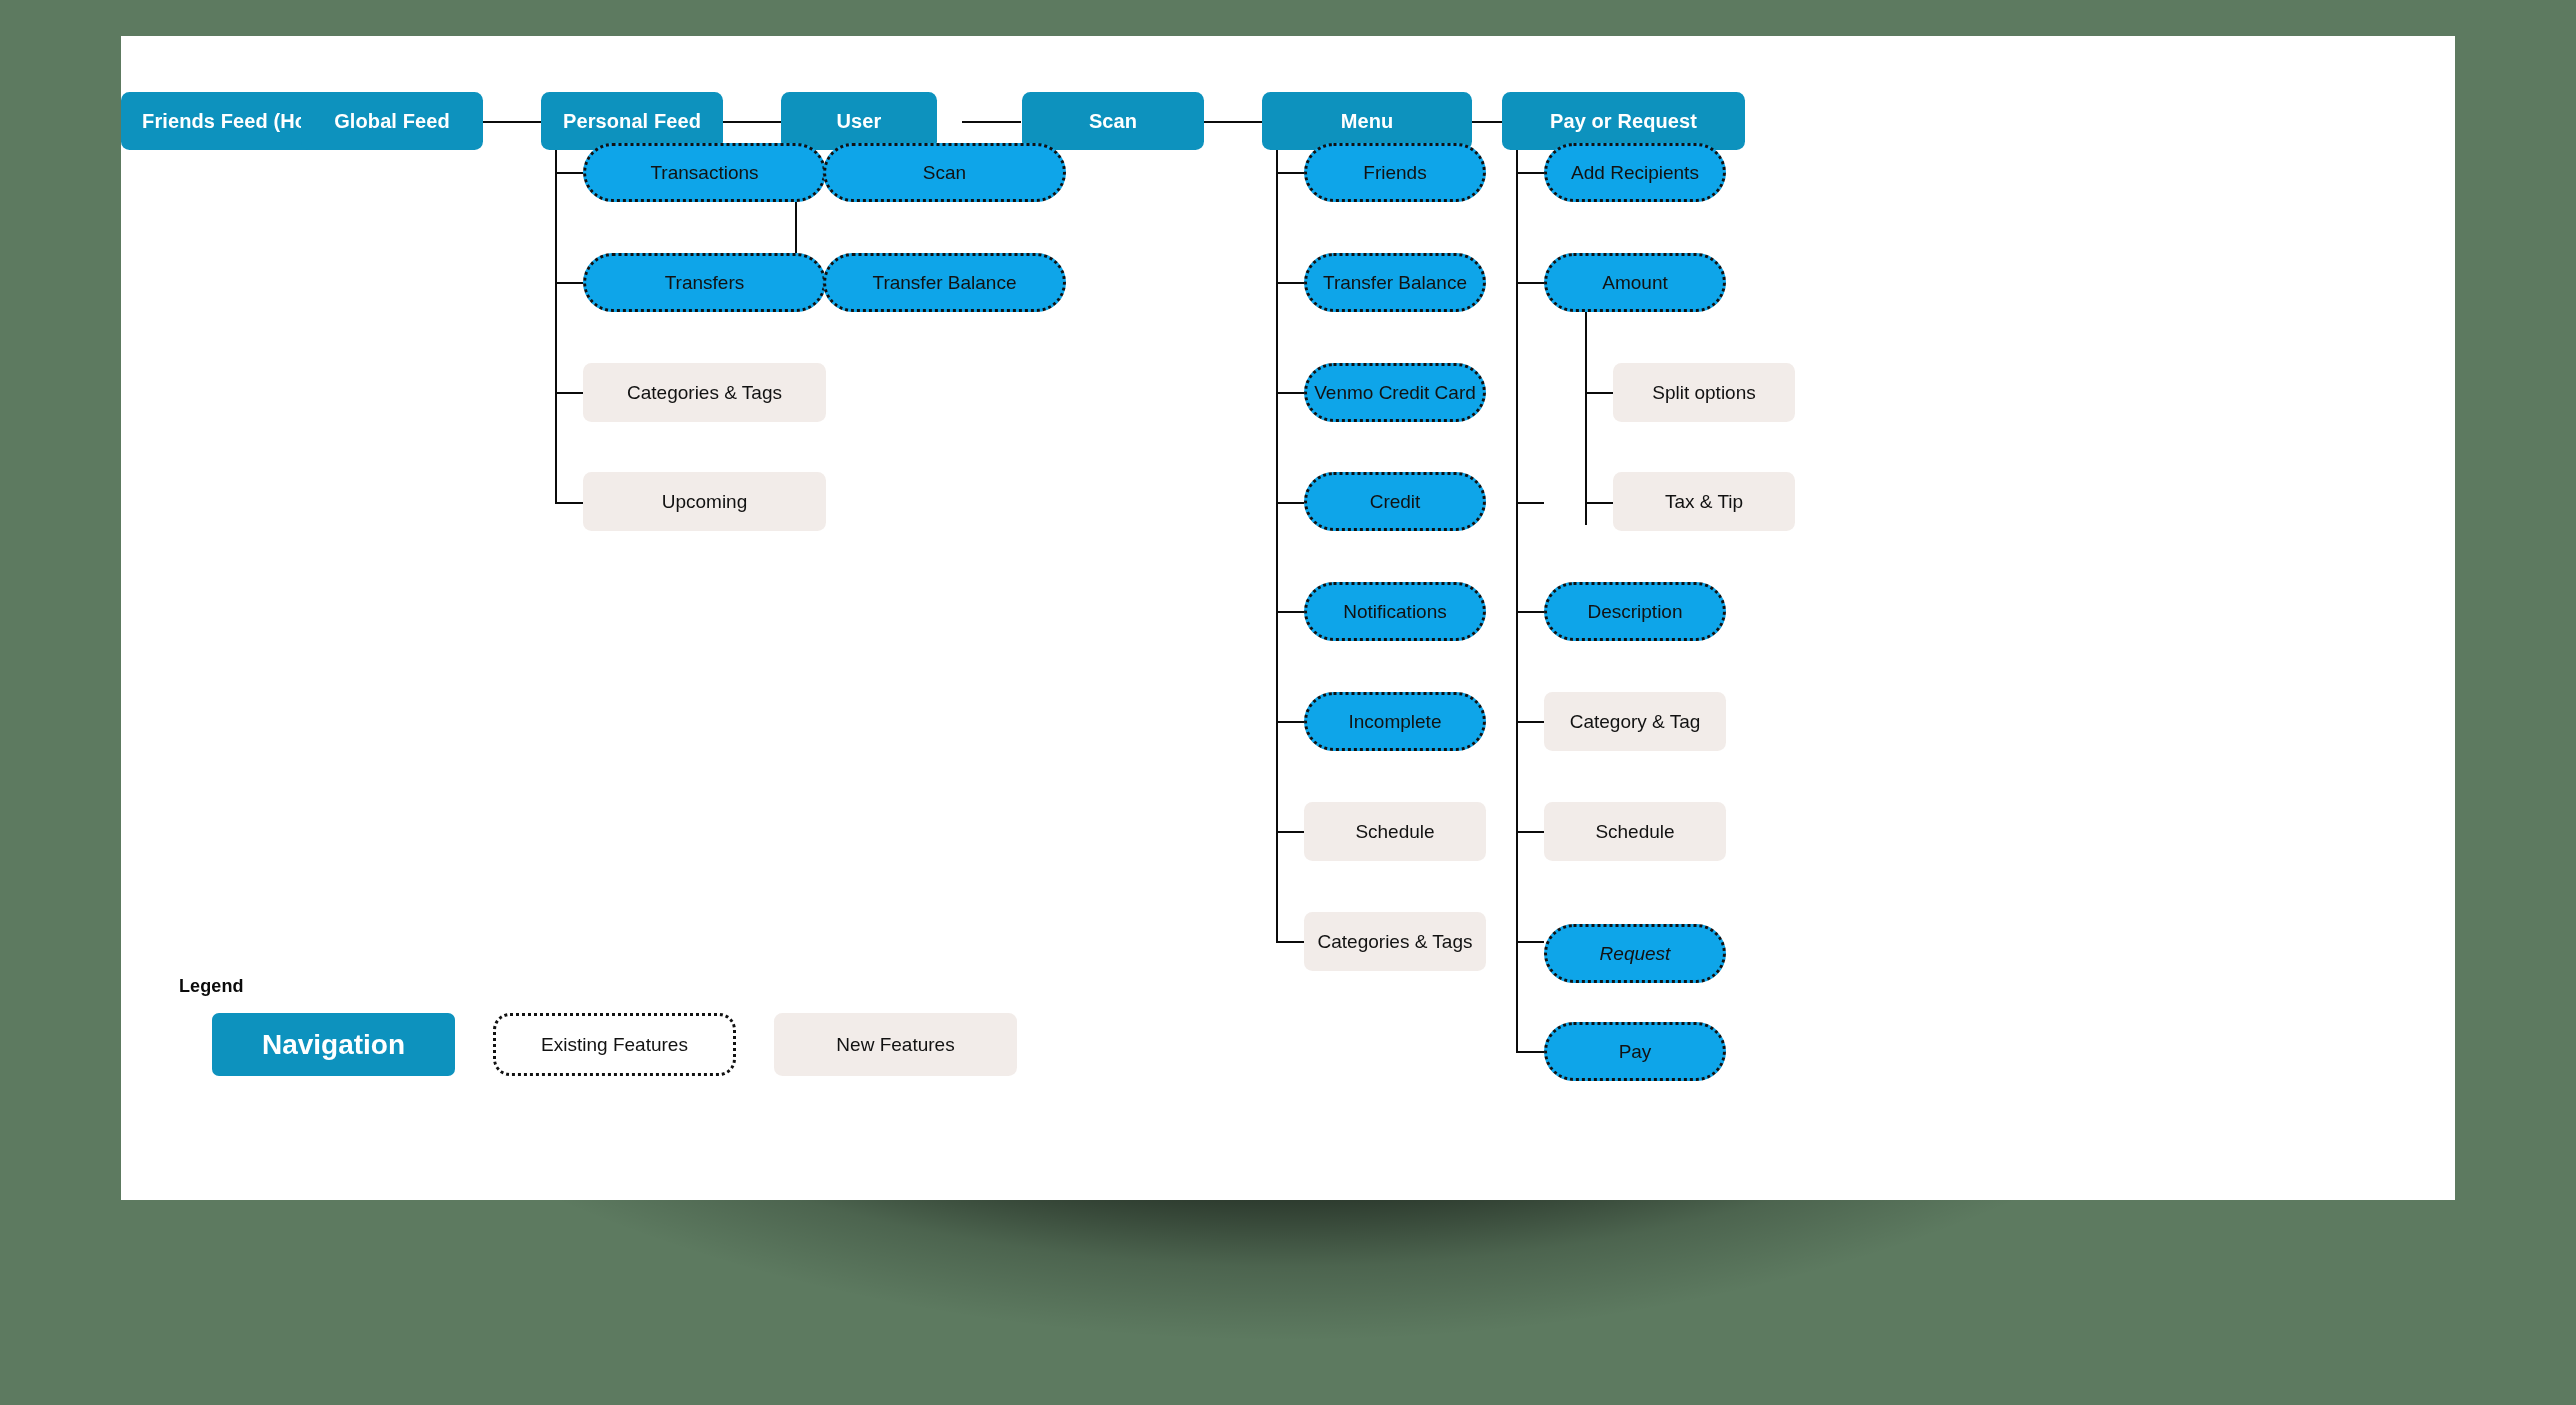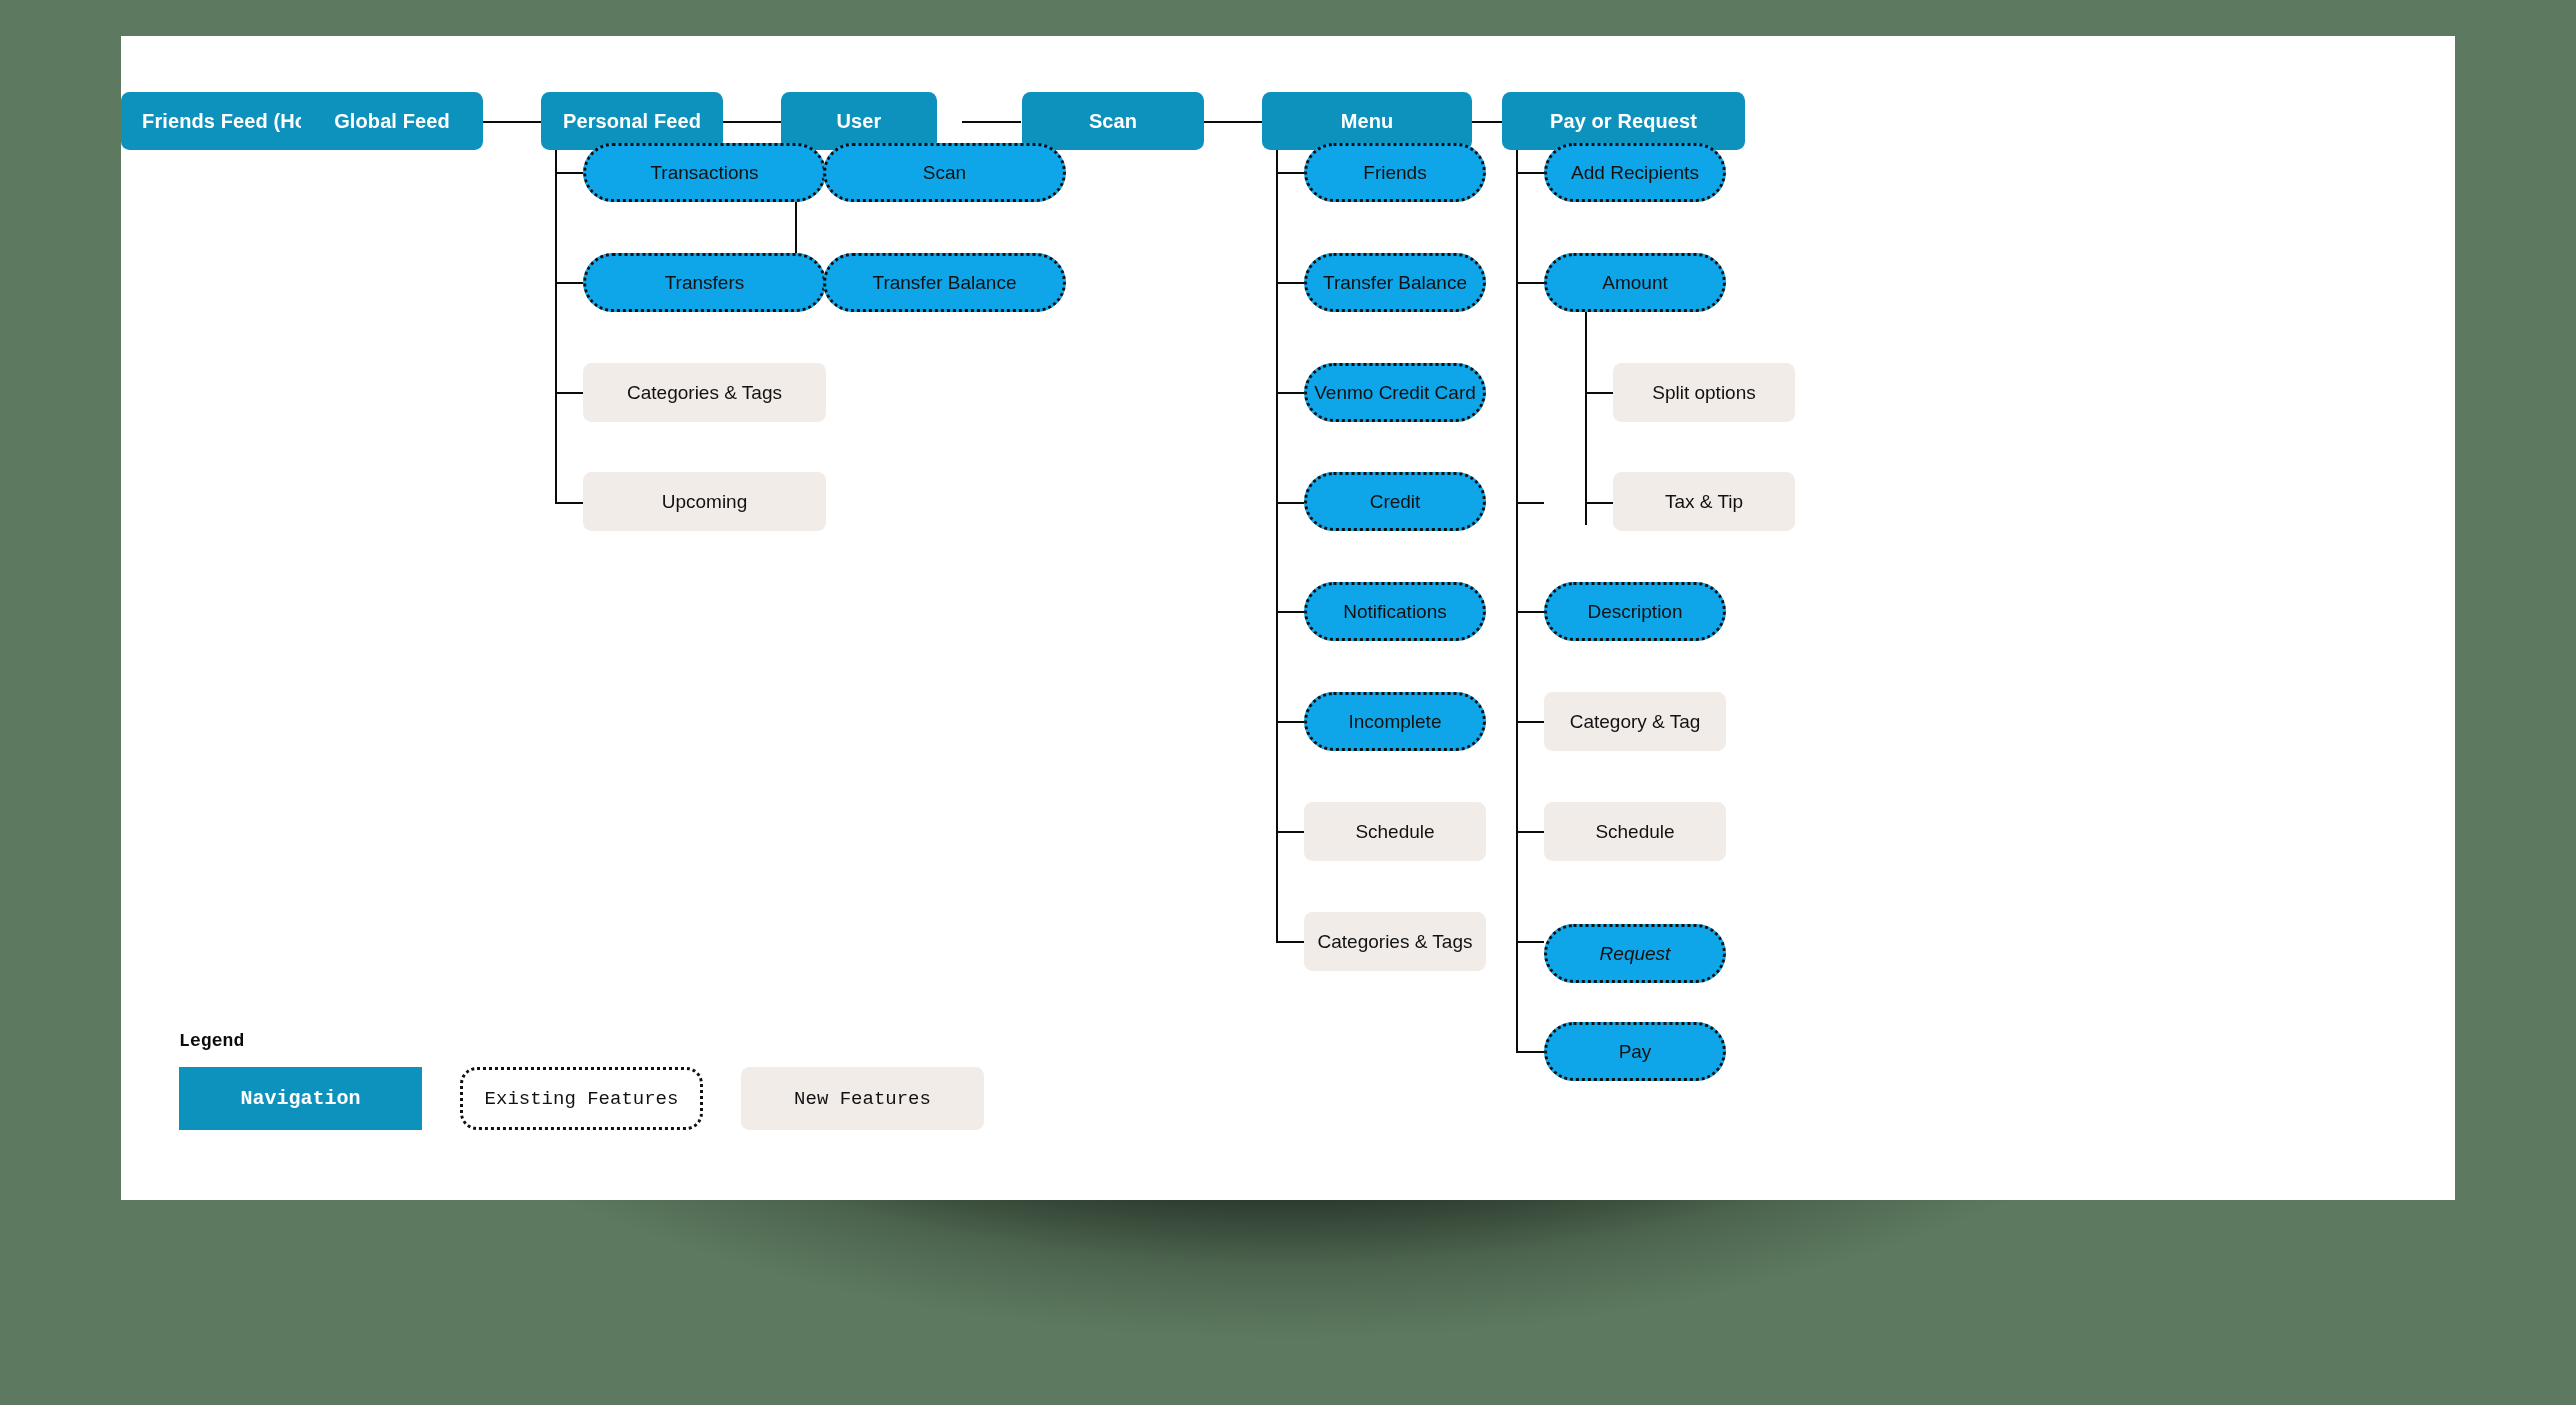--- a/index.html
+++ b/index.html
@@ -81,23 +81,22 @@
     background: #0b0b0b;
     z-index: 1;
   }
   .hline { height: 2.4px; }
   .vline { width: 2.4px; }
 
   
   #legend {
     position: absolute;
     left: 58px;
-    top: 995px;
+    top: 940px;
     z-index: 4;
-    font-family: Liberation Mono, monospace;
   }
   #legend-title {
     font-size: 18px;
     font-weight: bold;
     color: #0b0b0b;
     margin-bottom: 16px;
     letter-spacing: 0.1px;
   }
   #legend-row {
     display: flex;
@@ -107,23 +106,24 @@
   .legend-swatch {
     display: flex;
     align-items: center;
     justify-content: center;
     height: 63px;
   }
   .legend-swatch.nav {
     width: 243px;
     background: #0d92be;
     color: #fff;
-    border-radius: 0;
+    border-radius: 7px;
     font-weight: bold;
-    font-size: 20px;
+    font-size: 28px;
+    margin-left: 33px;
   }
   .legend-gap-a { width: 38px; }
   .legend-swatch.existing {
     width: 243px;
     background: #fff;
     color: #121212;
     border: 3px dotted #111;
     border-radius: 17px;
     font-size: 19px;
   }

